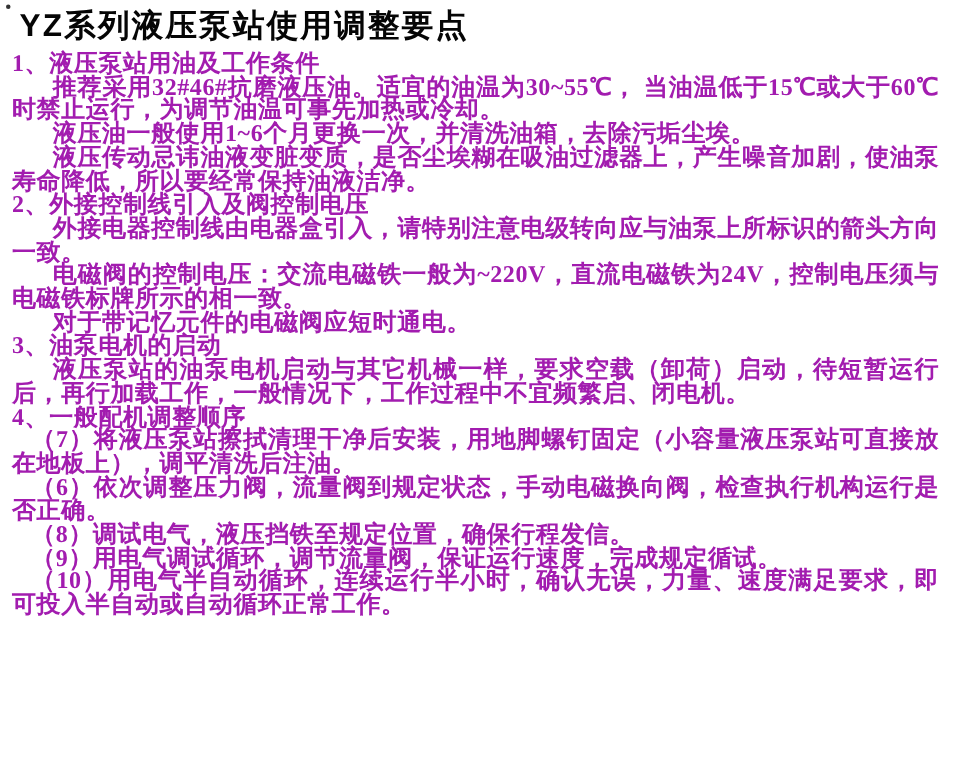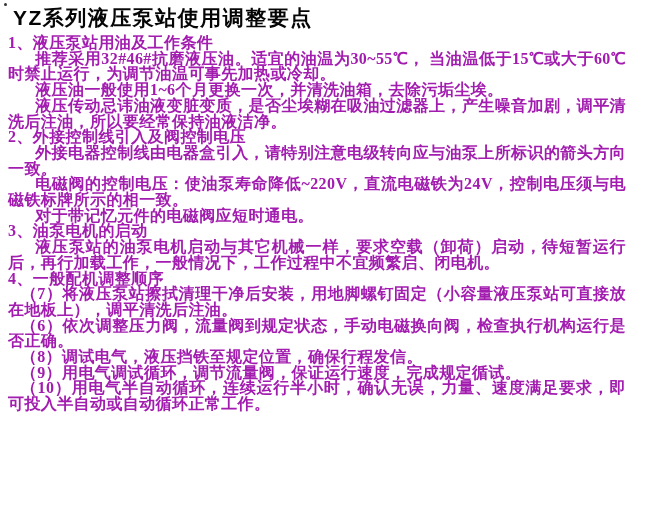--- a/index.html
+++ b/index.html
@@ -65,24 +65,24 @@
 </head>
 <body>
 
 <div class="page">
   <div class="artifact"></div>
   <h1 class="title">YZ系列液压泵站使用调整要点</h1>
   <div class="content" id="content">
       <div class="block heading">1、液压泵站用油及工作条件</div>
       <div class="block para">推荐采用32#46#抗磨液压油。适宜的油温为30~55℃， 当油温低于15℃或大于60℃时禁止运行，为调节油温可事先加热或冷却。</div>
       <div class="block para">液压油一般使用1~6个月更换一次，并清洗油箱，去除污垢尘埃。</div>
-      <div class="block para">液压传动忌讳油液变脏变质，是否尘埃糊在吸油过滤器上，产生噪音加剧，调平清洗后注油，所以要经常保持油液洁净。</div>
+      <div class="block para">液压传动忌讳油液变脏变质，是否尘埃糊在吸油过滤器上，产生噪音加剧，使油泵寿命降低，所以要经常保持油液洁净。</div>
       <div class="block heading">2、外接控制线引入及阀控制电压</div>
       <div class="block para">外接电器控制线由电器盒引入，请特别注意电级转向应与油泵上所标识的箭头方向一致。</div>
-      <div class="block para">电磁阀的控制电压：使油泵寿命降低~220V，直流电磁铁为24V，控制电压须与电磁铁标牌所示的相一致。</div>
+      <div class="block para">电磁阀的控制电压：交流电磁铁一般为~220V，直流电磁铁为24V，控制电压须与电磁铁标牌所示的相一致。</div>
       <div class="block para">对于带记忆元件的电磁阀应短时通电。</div>
       <div class="block heading">3、油泵电机的启动</div>
       <div class="block para">液压泵站的油泵电机启动与其它机械一样，要求空载（卸荷）启动，待短暂运行后，再行加载工作，一般情况下，工作过程中不宜频繁启、闭电机。</div>
       <div class="block heading">4、一般配机调整顺序</div>
       <div class="block item">（7）将液压泵站擦拭清理干净后安装，用地脚螺钉固定（小容量液压泵站可直接放在地板上），调平清洗后注油。</div>
       <div class="block item">（6）依次调整压力阀，流量阀到规定状态，手动电磁换向阀，检查执行机构运行是否正确。</div>
       <div class="block item">（8）调试电气，液压挡铁至规定位置，确保行程发信。</div>
       <div class="block item">（9）用电气调试循环，调节流量阀，保证运行速度，完成规定循试。</div>
       <div class="block item">（10）用电气半自动循环，连续运行半小时，确认无误，力量、速度满足要求，即可投入半自动或自动循环正常工作。</div>
     </div>

